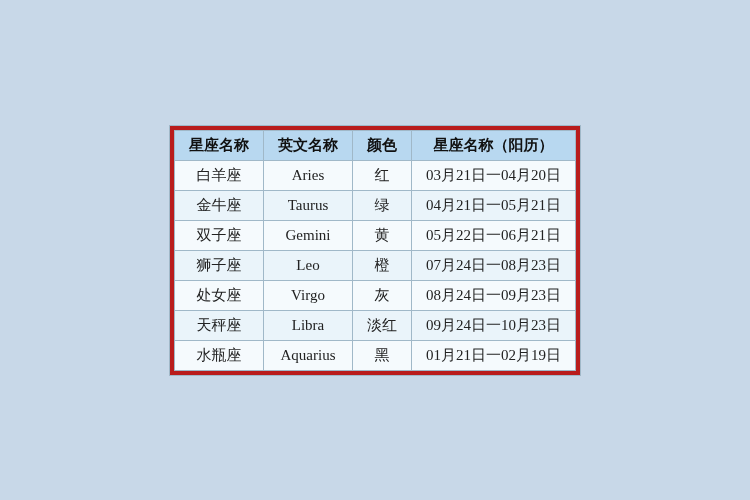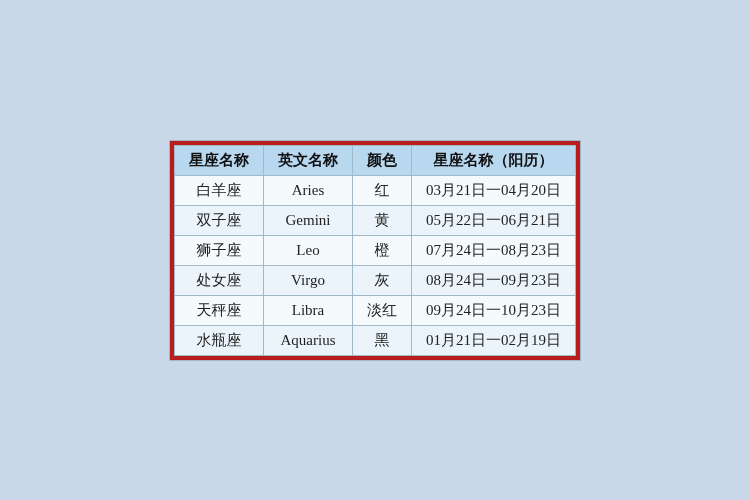--- a/index.html
+++ b/index.html
@@ -67,20 +67,26 @@
       </tr>
     </thead>
     <tbody id="table-body">
     <tr>
           <td>白羊座</td>
           <td>Aries</td>
           <td>红</td>
           <td>03月21日一04月20日</td>
         </tr>
         <tr>
+          <td>金牛座</td>
+          <td>Taurus</td>
+          <td>绿</td>
+          <td>04月21日一05月21日</td>
+        </tr>
+        <tr>
           <td>双子座</td>
           <td>Gemini</td>
           <td>黄</td>
           <td>05月22日一06月21日</td>
         </tr>
         <tr>
           <td>狮子座</td>
           <td>Leo</td>
           <td>橙</td>
           <td>07月24日一08月23日</td>

